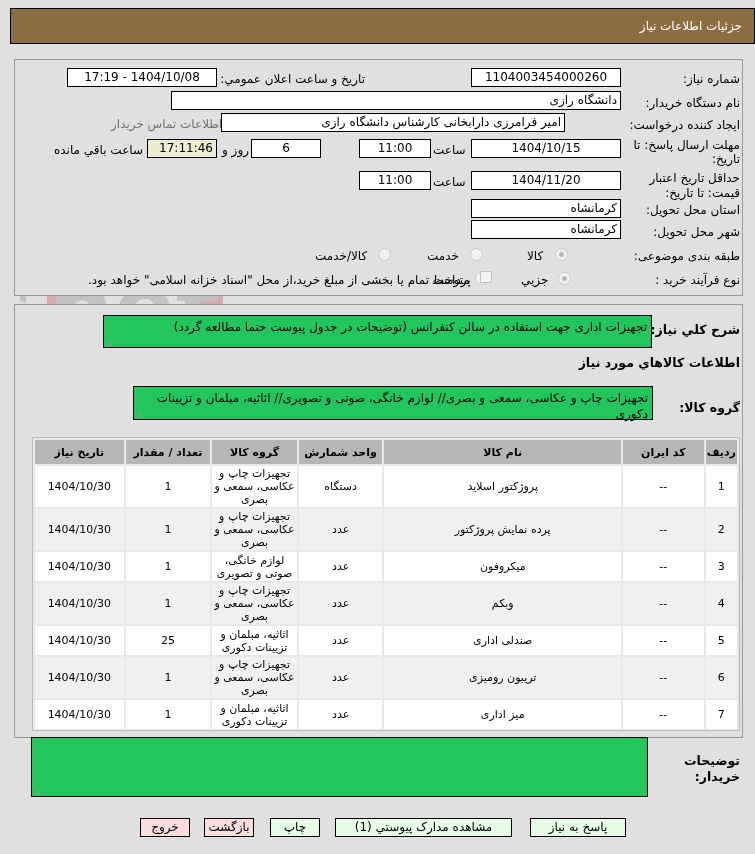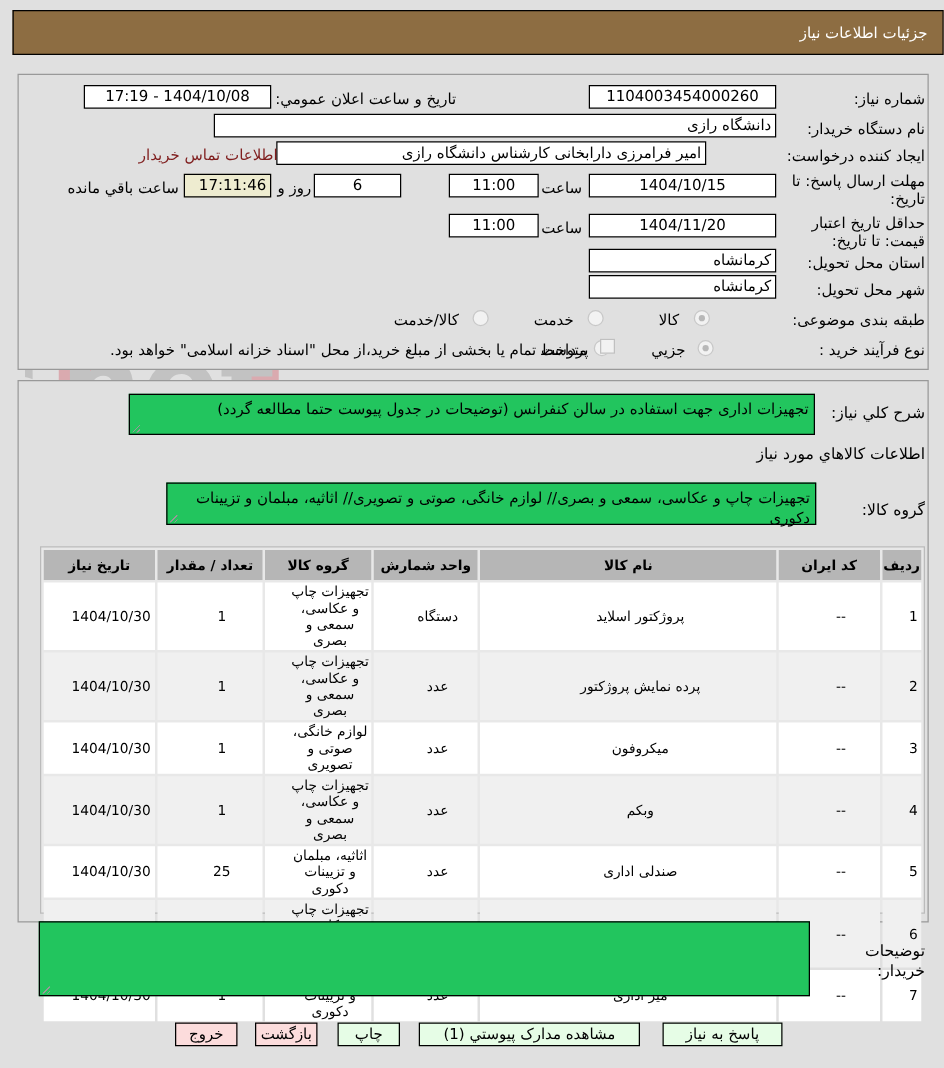--- a/index.html
+++ b/index.html
@@ -13,31 +13,31 @@
   .header-bar {
     left: 10px; top: 8px; width: 511px; height: 36px; right: 0;
     width: 745px; left: 10px; background: #8d6d42; border: 1px solid #000;
   }
   .header-title { position: absolute; right: 12px; top: 10px; color: #fff; font-size: 12px; }
   .panel { border: 1px solid #999; background: #e0e0e0; }
   .box { background: #fff; border: 1px solid #000; height: 19px; line-height: 17px; font-size: 12px; padding: 0 3px; overflow: hidden; white-space: nowrap; }
   .box.center { text-align: center; }
   .box.yellow { background: #eeecd0; padding-left: 35px; }
   .lbl { font-size: 12px; white-space: nowrap; }
-  .lbl.bold { font-weight: normal; font-size: 12.5px; }
-  .link { color: #7f1d1d; font-size: 12px; white-space: nowrap; }
+  .lbl.bold { font-weight: bold; font-size: 12.5px; }
+  .link { color: #737373; font-size: 12px; white-space: nowrap; }
   .radio { width: 13px; height: 13px; border-radius: 50%; border: 1px solid #c8c8c8; background: #f2f2f2; display: inline-block; }
   .radio.on::after { content: ""; display: block; width: 5px; height: 5px; border-radius: 50%; background: #b8b8b8; margin: 3px; }
   .check { width: 12px; height: 12px; border: 1px solid #c0c0c0; background: #f2f2f2; }
   .textarea { background: #22c55e; border: 1px solid #000; font-size: 12px; padding: 3px 4px; line-height: 16px; }
   .resize { position: absolute; left: 2px; bottom: 1px; width: 6px; height: 6px;
     background: linear-gradient(135deg, transparent 45%, #999 45%, #999 55%, transparent 55%, transparent 75%, #999 75%, #999 85%, transparent 85%); }
   table.items { border-collapse: separate; border-spacing: 2px; font-size: 11px; }
   table.items th { background: #b6b6b6; font-weight: bold; height: 24px; font-size: 11px; }
-  table.items td { background: #fff; text-align: center; line-height: 13px; font-size: 11px; padding-left: 20px; }
+  table.items td { background: #fff; text-align: center; line-height: 13px; font-size: 11px; }
   table.items tr.alt td { background: #f0f0f0; }
   .btn { position: absolute; height: 19px; border: 1px solid #000; font-size: 12px; text-align: center; line-height: 17px; }
   .btn.green { background: #e6fde6; }
   .btn.red { background: #fcdcdc; }
   .watermark { position: absolute; left: 20px; top: 225px; width: 620px; height: 140px; opacity: 0.28; pointer-events: none; }
 </style>
 </head>
 <body>
 
 <div class="abs header-bar">

